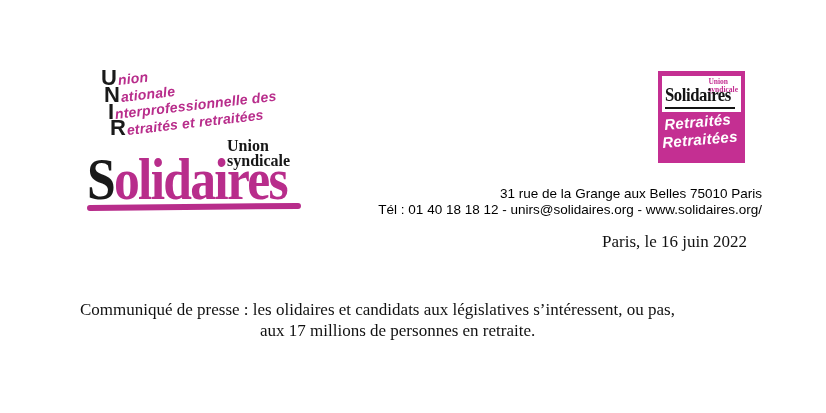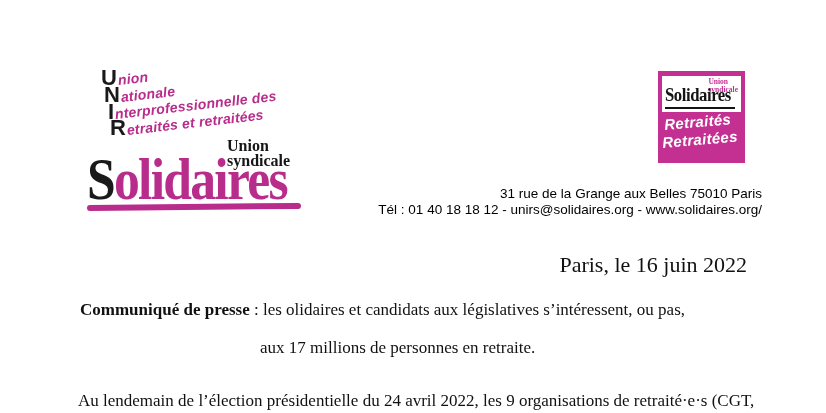--- a/index.html
+++ b/index.html
@@ -58,25 +58,25 @@
     font-style:italic;font-size:15px;color:#ffffff;white-space:nowrap;
     transform:rotate(-5deg);transform-origin:0 100%;letter-spacing:0.3px;
   }
   .ret1{left:7px;top:45px;} .ret2{left:5px;top:63px;}
 
   
   .address{
     position:absolute;right:64px;top:186px;text-align:right;
     font-family:"Liberation Sans",sans-serif;font-size:13.5px;line-height:15.5px;color:#000000;
   }
-  .dateline{position:absolute;right:79px;top:252px;font-size:22px;}
+  .dateline{position:absolute;right:79px;top:232px;font-size:17px;}
   .heading{position:absolute;left:80px;top:300px;font-size:17px;line-height:20px;}
   .heading .line1{white-space:nowrap;}
-  .heading .line1 b{font-weight:bold;}
-  .heading .line2{margin-left:180px;margin-top:18px;white-space:nowrap;}
+  .heading .line1 b{font-weight:normal;}
+  .heading .line2{margin-left:180px;margin-top:1px;white-space:nowrap;}
   .body-line{position:absolute;left:78px;top:391px;font-size:17px;white-space:nowrap;}
 </style>
 </head>
 <body>
 
 <div class="page">
 
   <div>
     <div class="unirs-row row1">
       <span class="unirs-initial">U</span><span class="unirs-word">nion</span>
@@ -122,15 +122,14 @@
 
   <div class="dateline">Paris, le 16 juin 2022</div>
 
   <div class="heading">
     <div class="line1">
       <b>Communiqué de presse</b><span> : </span><span>les olidaires et candidats aux législatives s’intéressent, ou pas,</span>
     </div>
     <div class="line2">aux 17 millions de personnes en retraite.</div>
   </div>
 
-  <div class="body-line">Au lendemain de l’élection présidentielle du 24 avril 2022, les 9 organisations de retraité·e·s (CGT,</div>
 
 </div>
 
 </body></html>

